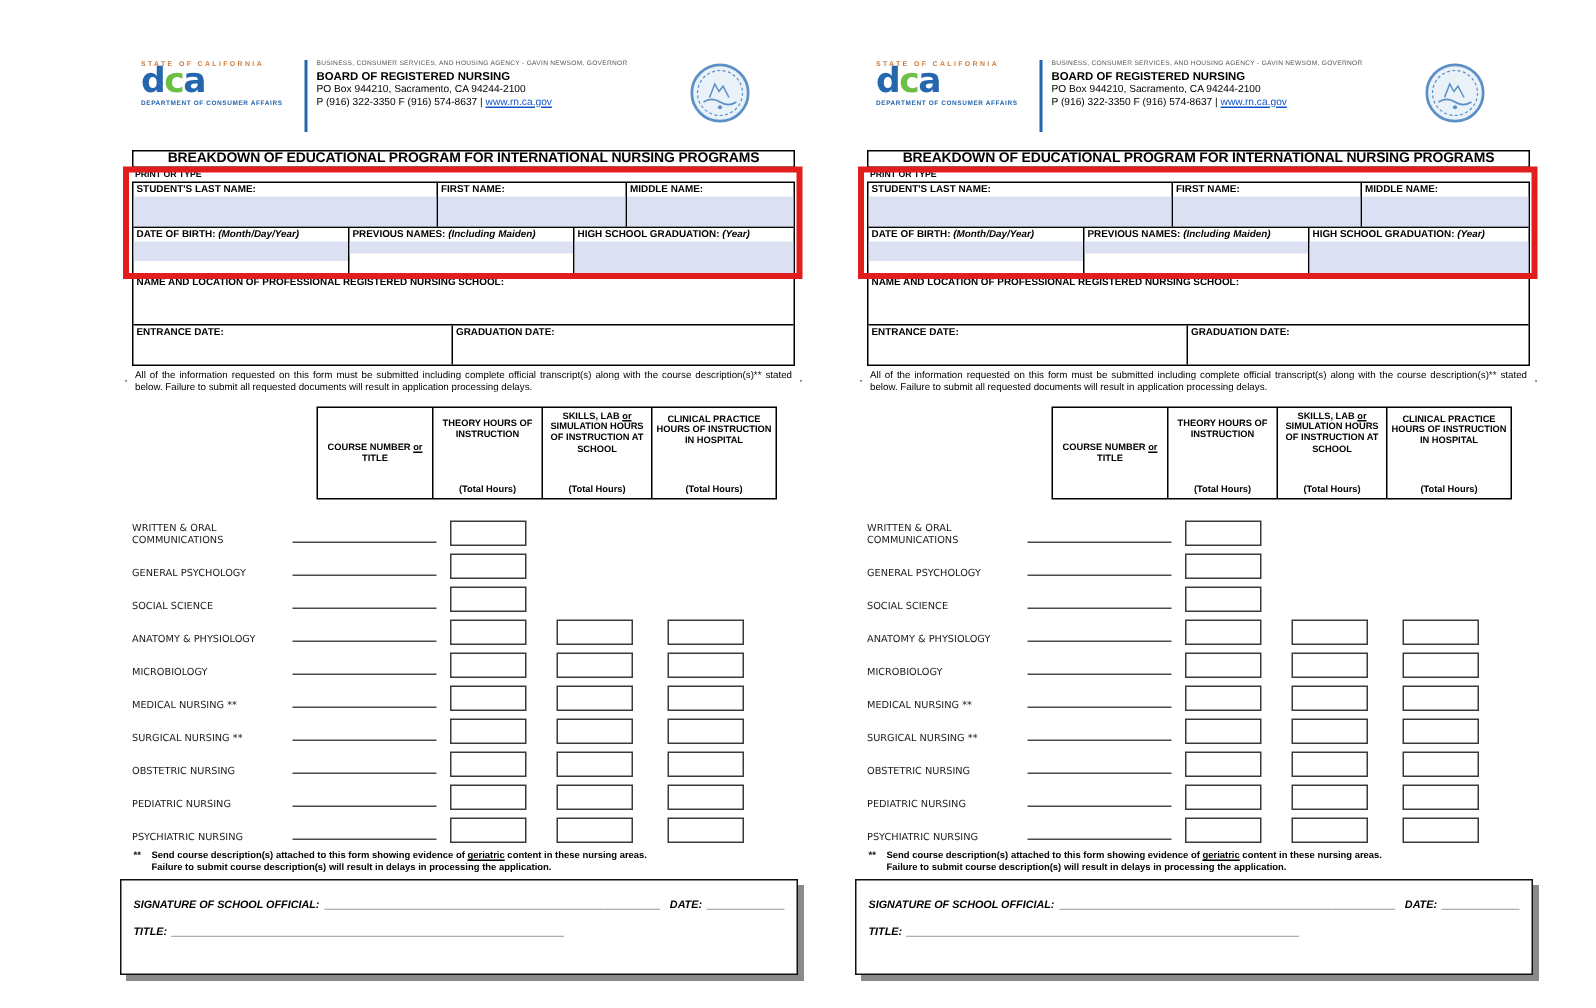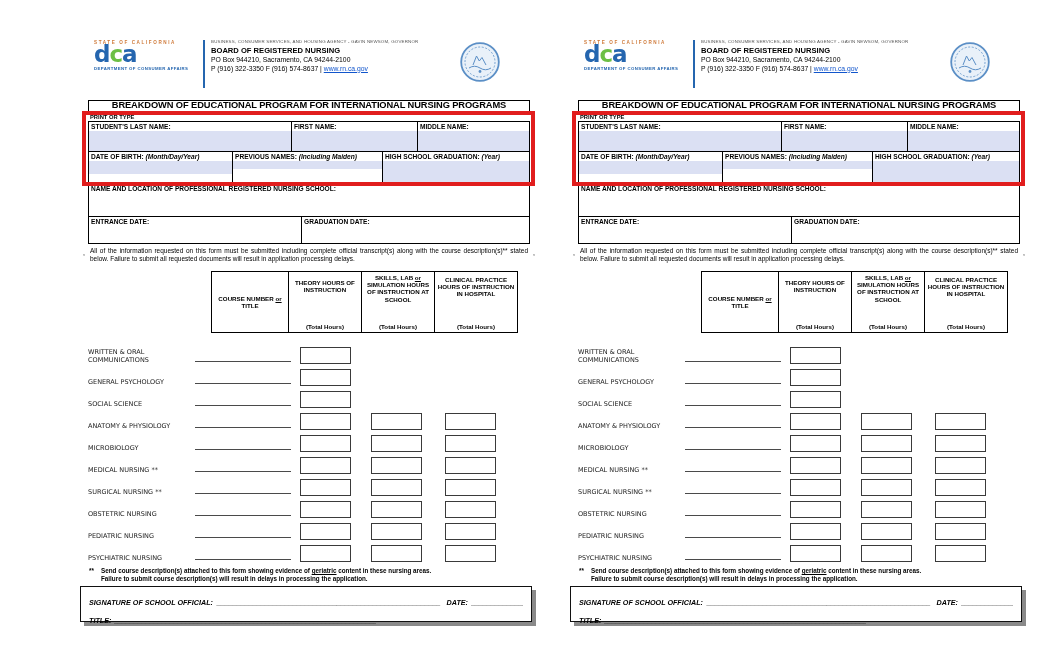--- a/index.html
+++ b/index.html
@@ -84,21 +84,21 @@
   .course-line{position:absolute;left:107px;width:96px;bottom:4px;border-bottom:1px solid #4a4a4a;height:0;}
   .hour-box{position:absolute;bottom:2px;width:51px;height:17px;border:1.2px solid #3a3a3a;background:#fff;box-sizing:border-box;}
   .hour-box.theory{left:212px;} .hour-box.skills{left:283px;} .hour-box.clinical{left:357px;}
 
   
   .footnote{position:absolute;top:529px;left:0;width:442px;display:flex;font-size:6.3px;font-weight:bold;line-height:8px;}
   .fn-marker{width:12px;flex:none;padding-left:1px;}
   .fn-text{flex:1;}
 
   
-  .sig-box{position:absolute;top:548px;left:-8px;width:452px;height:36px;border:1.6px solid #111;
+  .sig-box{position:absolute;top:548px;left:-8px;width:452px;height:64px;border:1.6px solid #111;
            box-sizing:border-box;background:#fff;box-shadow:4px 4px 0 #8a8a8a;}
   .sig-row{display:flex;align-items:baseline;font-size:7.2px;font-weight:bold;font-style:italic;white-space:nowrap;}
   .sig-row1{padding:11px 8px 0 8px;}
   .sig-row2{padding:9px 8px 0 8px;}
   .sig-line{overflow:hidden;flex:1;margin-left:3px;letter-spacing:0;text-align:right;}
   .date-label{margin-left:6px;}
   .date-line{overflow:hidden;width:52px;flex:none;margin-left:3px;}
   .title-line{overflow:hidden;width:262px;flex:none;margin-left:3px;}
 </style>
 </head>

